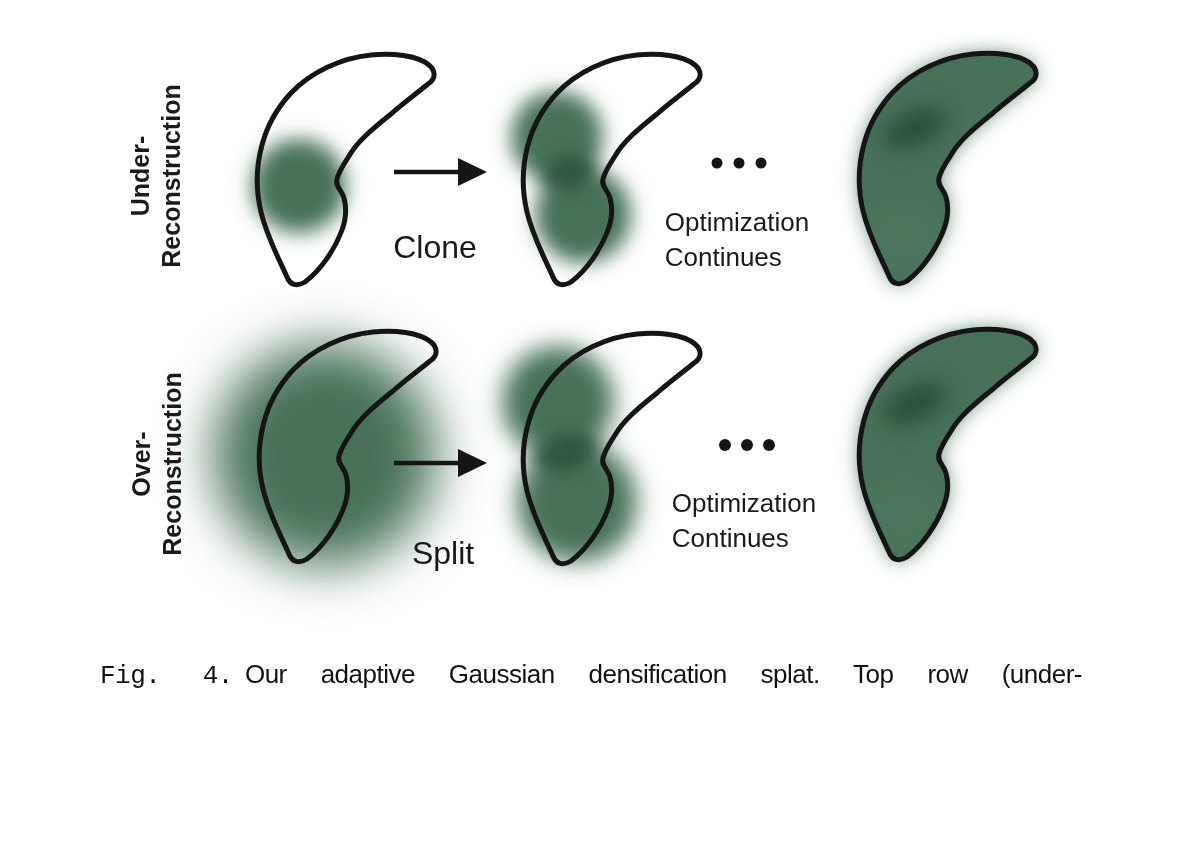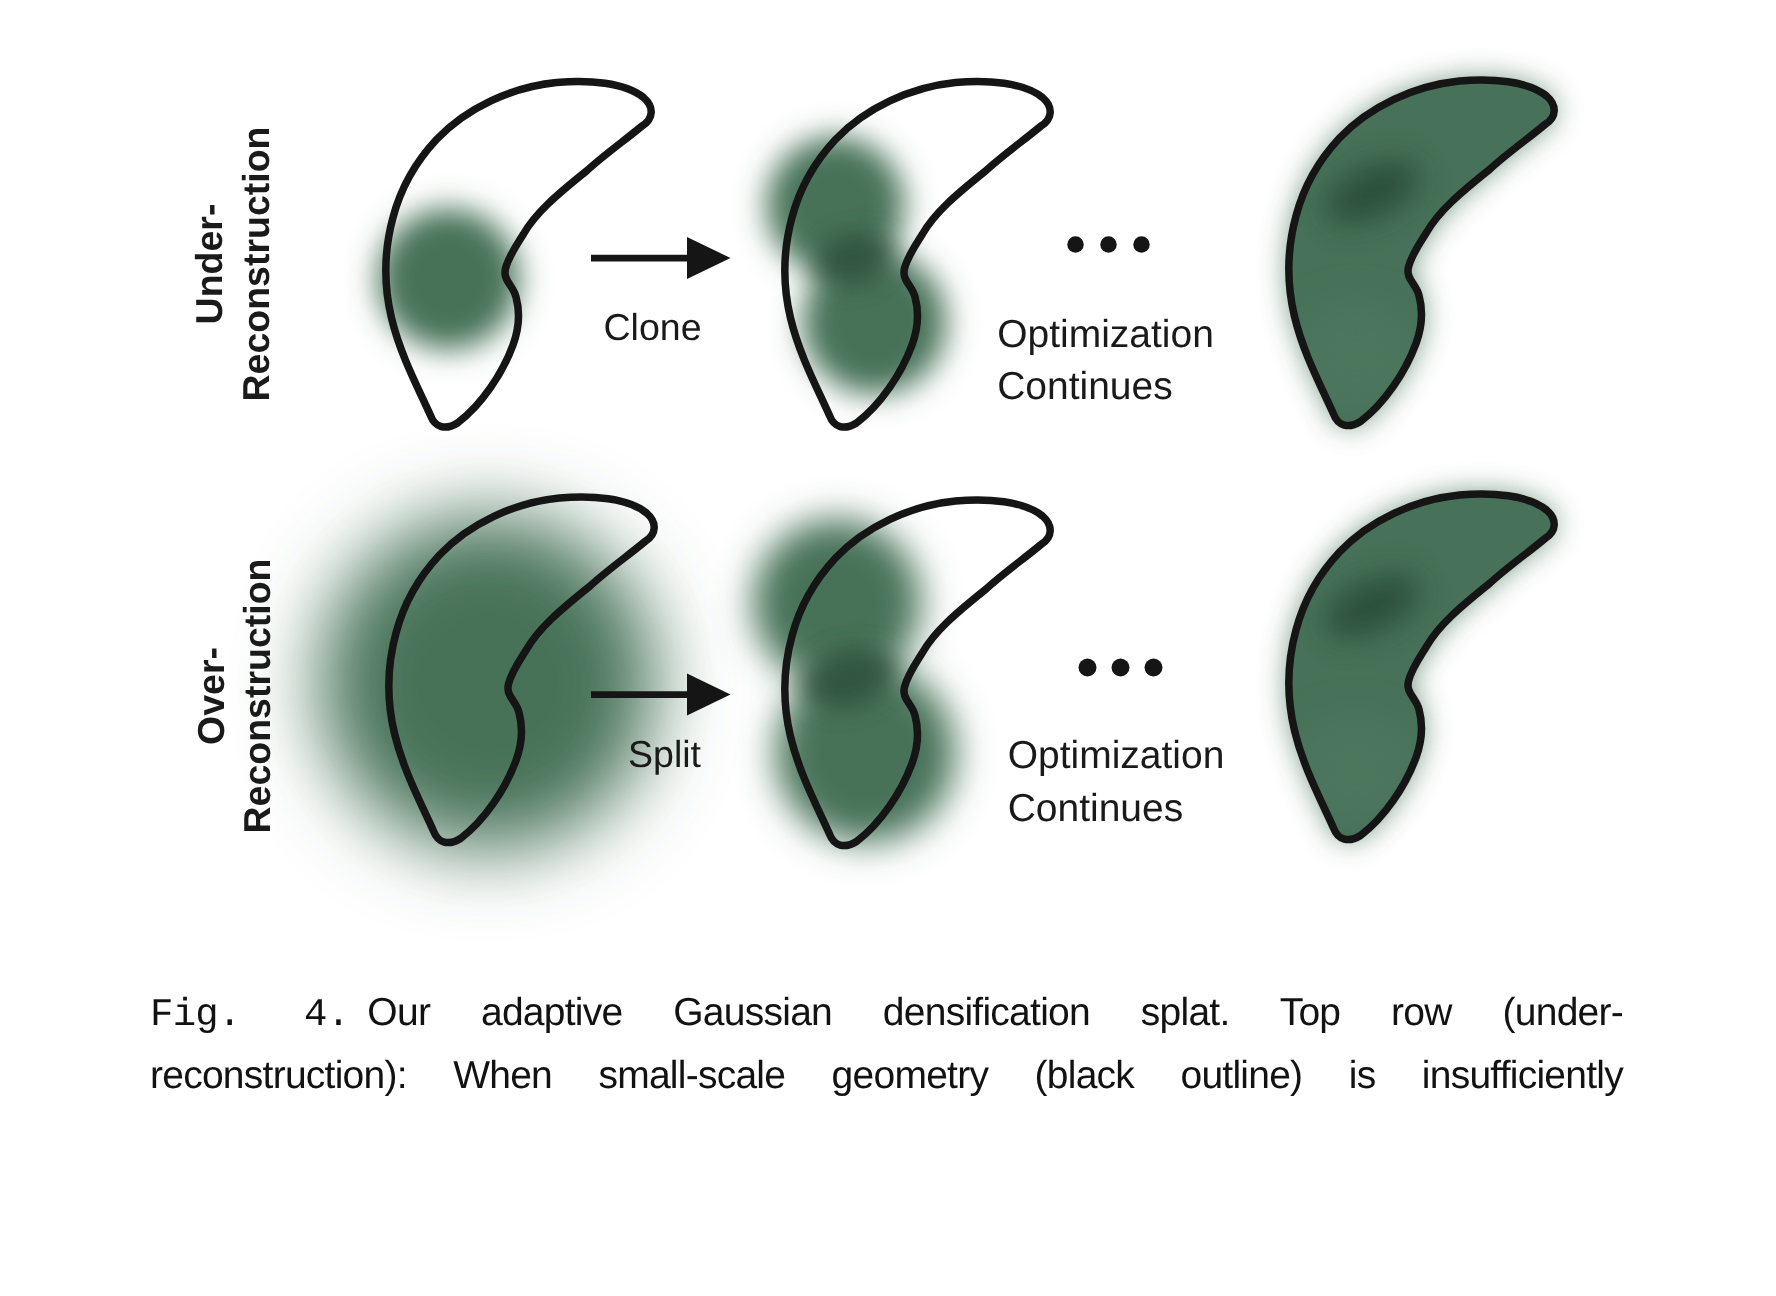--- a/index.html
+++ b/index.html
@@ -37,23 +37,24 @@
     line-height:31px;
     text-align:center;
     white-space:nowrap;
     color:var(--text);
   }
 
   
   .step-label{
     position:absolute;
     transform:translate(-50%,-50%);
-    font-size:25px;
+    font-size:32px;
     white-space:nowrap;
     color:var(--text);
+    margin-top:28px;
   }
   .cont-label{
     position:absolute;
     transform:translate(-50%,-50%);
     font-size:26px;
     line-height:35px;
     text-align:left;
     white-space:nowrap;
     color:var(--text);
   }
@@ -183,29 +184,28 @@
   <div class="row-label" style="left:156px;top:176px;">
     <div>Under-</div>
     <div>Reconstruction</div>
   </div>
   <div class="row-label" style="left:157px;top:464px;">
     <div>Over-</div>
     <div>Reconstruction</div>
   </div>
 
   <div class="step-label" style="left:435px;top:219px;">Clone</div>
-  <div class="step-label" style="left:443px;top:504px;">Split</div>
+  <div class="step-label" style="left:443px;top:525px;">Split</div>
 
   <div class="cont-label" style="left:737px;top:240px;">
     <div>Optimization</div>
     <div>Continues</div>
   </div>
   <div class="cont-label" style="left:744px;top:521px;">
     <div>Optimization</div>
     <div>Continues</div>
   </div>
 
   <div class="caption">
     <div class="cap-line"><span class="fig-label">Fig. 4.</span><span>Our adaptive Gaussian densification splat. </span><span class="it">Top row (under-</span></div>
-    <div class="cap-line"><span class="it">reconstruction)</span><span>: When small-scale geometry (black outline) is insufficiently</span></div>
   </div>
 
 </div>
 
 </body></html>

